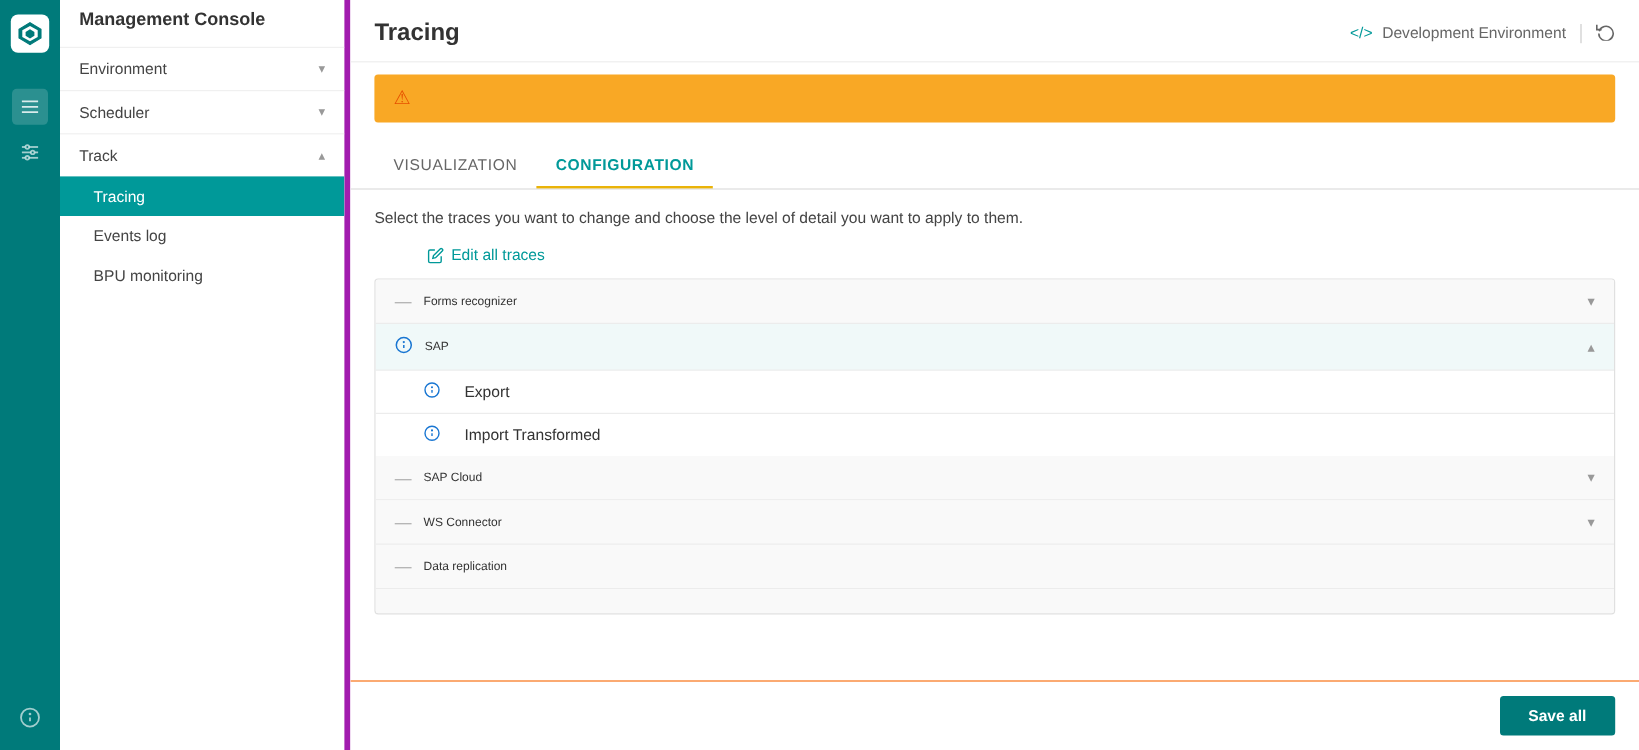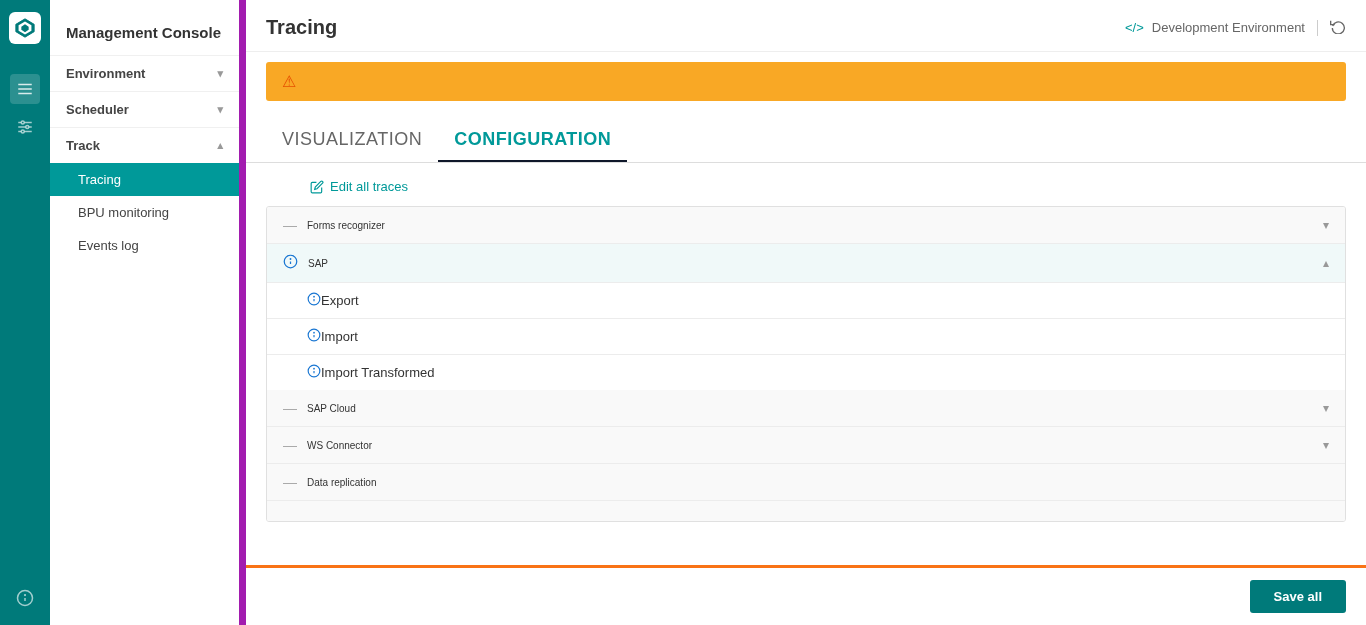--- a/index.html
+++ b/index.html
@@ -43,45 +43,45 @@
       height: 30px;
       display: flex;
       align-items: center;
       justify-content: center;
       border-radius: 4px;
     }
     .icon-bar-icon.active { background: rgba(255,255,255,0.2); }
 
     
     .sidebar {
-      width: 196px;
+      width: 242px;
       background: #fff;
-      border-right: 7px solid #a21caf;
-      padding-top: 24px;
+      border-right: 5px solid #a21caf;
+      padding-top: 8px;
       flex-shrink: 0;
       overflow-y: auto;
     }
     .sidebar-title {
       font-size: 15px;
       font-weight: 600;
       color: #333;
       padding: 0 16px 14px 16px;
     }
     .sidebar-section {
       border-top: 1px solid #f0f0f0;
     }
     .sidebar-section-header {
       display: flex;
       align-items: center;
       justify-content: space-between;
       padding: 10px 16px;
       cursor: pointer;
       font-size: 13px;
       color: #444;
-      font-weight: 700;
+      font-weight: 400;
     }
     .sidebar-item {
       padding: 9px 16px 9px 28px;
       cursor: pointer;
       font-size: 13px;
       color: #444;
     }
     .sidebar-item.active {
       background: #009999;
       color: #fff;
@@ -145,29 +145,29 @@
     .tabs {
       display: flex;
       gap: 0;
       padding: 0 20px;
       border-bottom: 1px solid #ddd;
       flex-shrink: 0;
       margin-top: 8px;
     }
     .tab {
       padding: 10px 16px;
-      font-size: 18px;
+      font-size: 13px;
       cursor: pointer;
       color: #666;
       border-bottom: 2px solid transparent;
       letter-spacing: 0.5px;
     }
     .tab.active {
       color: #009999;
-      border-bottom: 2px solid #0f172a;
+      border-bottom: 2px solid #eab308;
       font-weight: 600;
     }
 
     
     .content {
       flex: 1;
       padding: 16px 20px;
       overflow-y: auto;
     }
     .content-description {
@@ -213,32 +213,32 @@
     .trace-row-name { font-size: 10px; color: #333; }
     .trace-row-chevron { color: #999; font-size: 12px; }
 
     
     .sub-rows { background: #fff; }
     .sub-row {
       display: flex;
       align-items: center;
       padding: 9px 16px 9px 40px;
       border-bottom: 1px solid #ececec;
-      gap: 0;
+      gap: 20px;
     }
     .sub-row:last-child { border-bottom: none; }
     .sub-row-icon { color: #1976d2; font-size: 13px; }
     .sub-row-name { font-size: 13px; color: #333; }
 
     
     .footer {
       display: flex;
       justify-content: flex-end;
       padding: 12px 20px;
-      border-top: 3px solid #f97316;
+      border-top: 1px solid #f97316;
       flex-shrink: 0;
     }
     .save-btn {
       background: #007a7a;
       color: #fff;
       border: none;
       padding: 9px 24px;
       border-radius: 3px;
       font-size: 13px;
       font-weight: 600;
@@ -310,24 +310,24 @@
 
   <div class="sidebar-section">
     <div class="sidebar-section-header">
       <span>Track</span>
       <span class="chevron">▴</span>
     </div>
     <div class="sidebar-item active">
       <span>Tracing</span>
     </div>
     <div class="sidebar-item">
+      <span>Events log</span>
+    </div>
+    <div class="sidebar-item">
       <span>BPU monitoring</span>
-    </div>
-    <div class="sidebar-item">
-      <span>Events log</span>
     </div>
   </div>
 </div>
 
 <div class="main">
 
   <div class="main-header">
     <h1 class="main-title">Tracing</h1>
     <div class="header-right">
       <span style="color:#009999; font-size:13px;">&lt;/&gt;</span>
@@ -349,20 +349,21 @@
   <div class="tabs">
     <div class="tab">
       <span>VISUALIZATION</span>
     </div>
     <div class="tab active">
       <span>CONFIGURATION</span>
     </div>
   </div>
 
   <div class="content">
+    <p class="content-description">Select the traces you want to change and choose the level of detail you want to apply to them.</p>
 
     <div class="edit-all-link">
       <svg width="14" height="14" viewBox="0 0 24 24" fill="none" stroke="#009999" stroke-width="2">
         <path d="M11 4H4a2 2 0 0 0-2 2v14a2 2 0 0 0 2 2h14a2 2 0 0 0 2-2v-7"></path>
         <path d="M18.5 2.5a2.121 2.121 0 0 1 3 3L12 15l-4 1 1-4 9.5-9.5z"></path>
       </svg>
       <span>Edit all traces</span>
     </div>
 
     <div class="trace-list">
@@ -401,30 +402,20 @@
           <span class="sub-row-name">Export</span>
         </div>
         <div class="sub-row">
           <span class="sub-row-icon">
             <svg width="14" height="14" viewBox="0 0 24 24" fill="none" stroke="#1976d2" stroke-width="2">
               <circle cx="12" cy="12" r="10"></circle>
               <line x1="12" y1="8" x2="12" y2="8" stroke-width="3" stroke-linecap="round"></line>
               <line x1="12" y1="12" x2="12" y2="16"></line>
             </svg>
           </span>
-          <span class="sub-row-name">Import</span>
-        </div>
-        <div class="sub-row">
-          <span class="sub-row-icon">
-            <svg width="14" height="14" viewBox="0 0 24 24" fill="none" stroke="#1976d2" stroke-width="2">
-              <circle cx="12" cy="12" r="10"></circle>
-              <line x1="12" y1="8" x2="12" y2="8" stroke-width="3" stroke-linecap="round"></line>
-              <line x1="12" y1="12" x2="12" y2="16"></line>
-            </svg>
-          </span>
           <span class="sub-row-name">Import Transformed</span>
         </div>
       </div>
 
       <div class="trace-row">
         <div class="trace-row-left">
           <span class="dash-icon">—</span>
           <span class="trace-row-name">SAP Cloud</span>
         </div>
         <span class="trace-row-chevron">▾</span>

